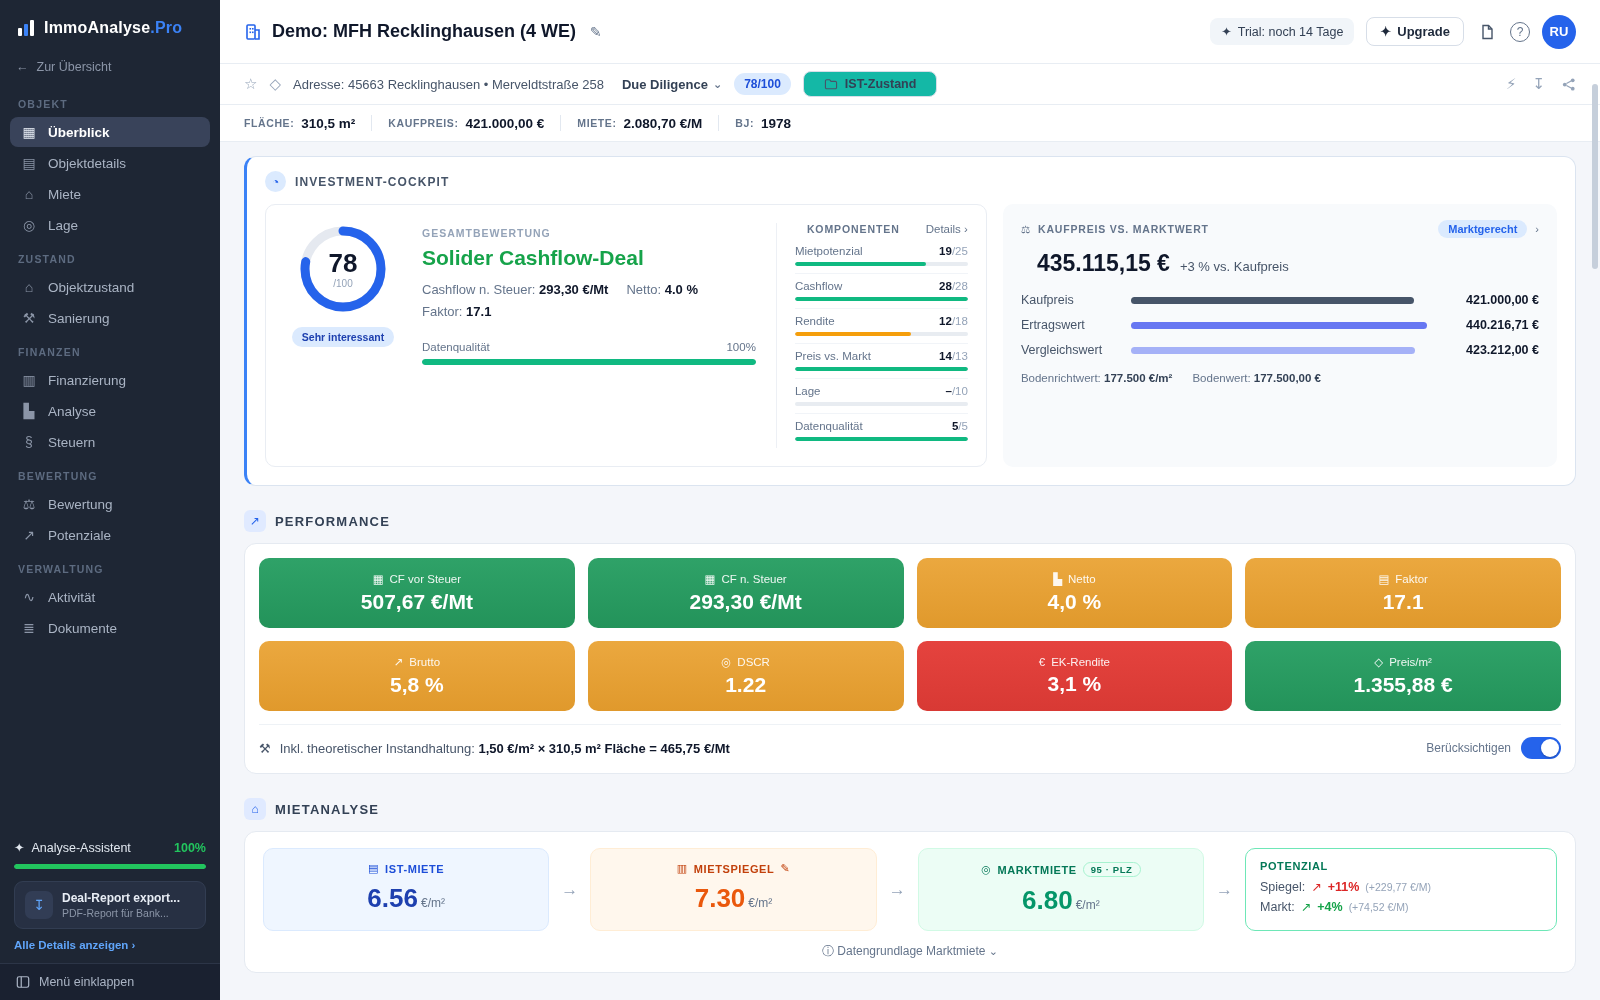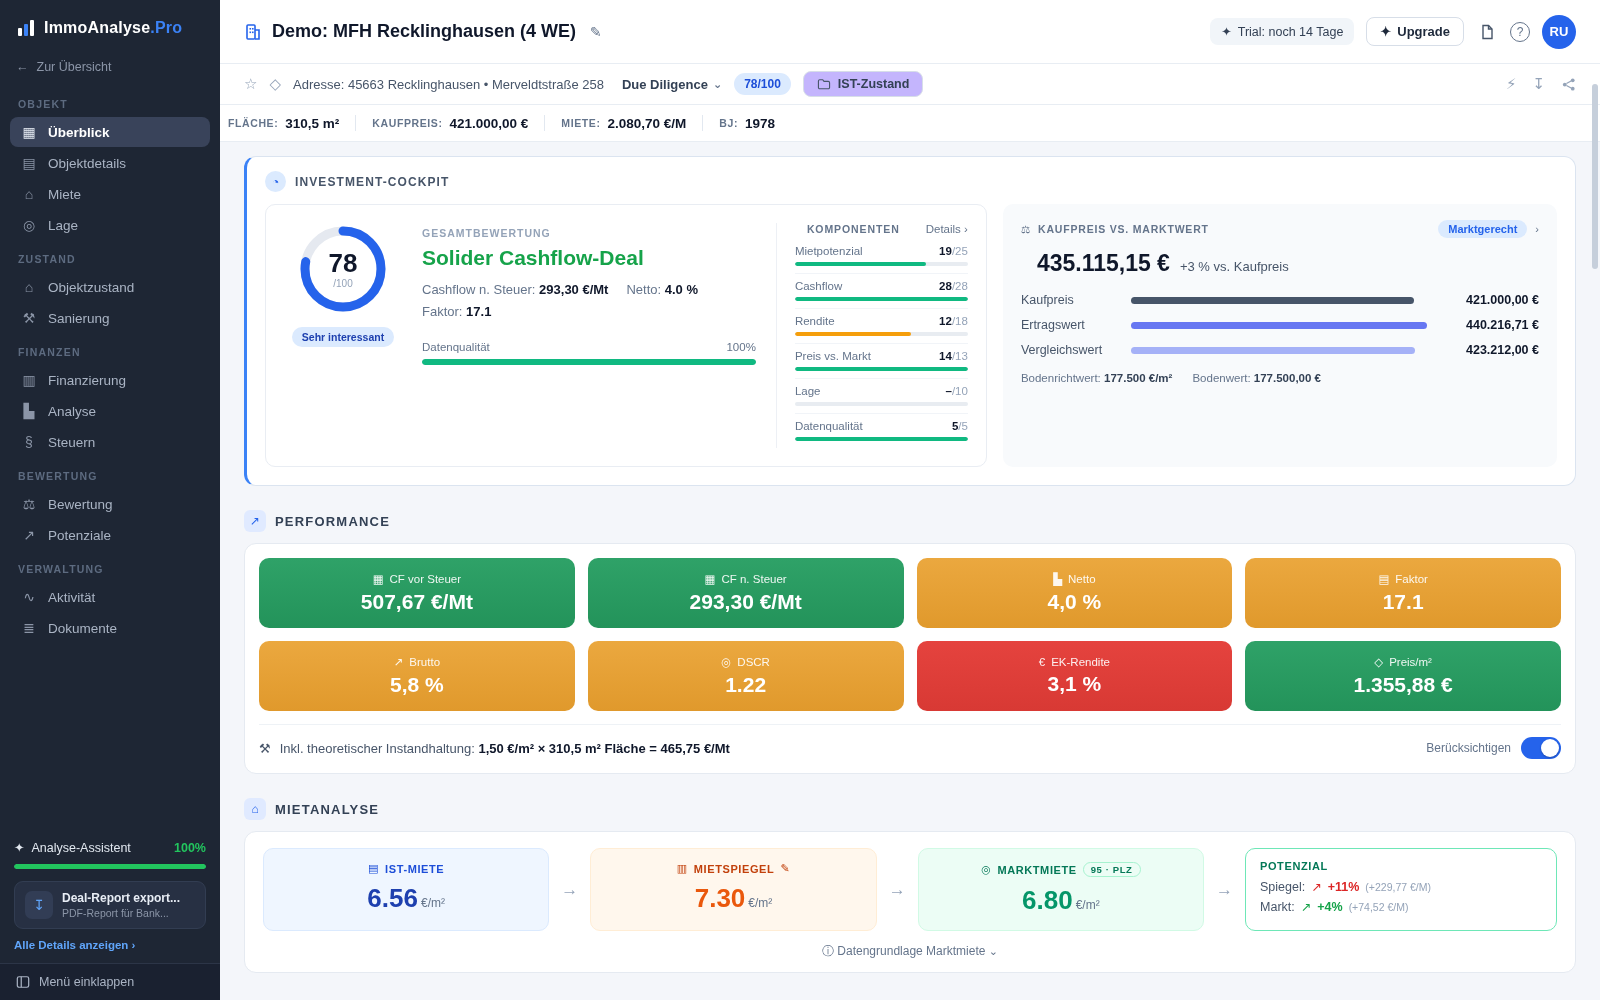--- a/index.html
+++ b/index.html
@@ -46,24 +46,24 @@
   .help-ico { width:20px; height:20px; border-radius:50%; border:1.5px solid #64748b; color:#64748b; font-size:12px; display:flex; align-items:center; justify-content:center; cursor:pointer; }
   .avatar { width:34px; height:34px; border-radius:50%; background:#2563eb; color:#fff; font-size:13px; font-weight:bold; display:flex; align-items:center; justify-content:center; cursor:pointer; }
 
   .toolbar { height:41px; background:#fff; border-bottom:1px solid #e8edf3; display:flex; align-items:center; justify-content:space-between; padding:0 24px; }
   .toolbar-left { display:flex; align-items:center; gap:12px; }
   .tb-ico { color:#94a3b8; font-size:15px; cursor:pointer; }
   .address { font-size:13px; color:#475569; }
   .phase-select { display:flex; align-items:center; gap:5px; font-size:13px; color:#334155; font-weight:bold; cursor:pointer; margin-left:6px; }
   .chev { color:#64748b; font-size:11px; }
   .score-pill { background:#dbeafe; color:#1d4ed8; font-size:12px; font-weight:bold; border-radius:999px; padding:4px 10px; }
-  .state-btn { border:1px solid #d7dee8; border-radius:8px; padding:5px 13px; font-size:12.5px; font-weight:bold; color:#334155; display:flex; align-items:center; gap:7px; cursor:pointer; background:#c4b5fd; }
+  .state-btn { border:1px solid #d7dee8; border-radius:8px; padding:5px 20px; font-size:12.5px; font-weight:bold; color:#334155; display:flex; align-items:center; gap:7px; cursor:pointer; background:#14b8a6; }
   .toolbar-right { display:flex; align-items:center; gap:16px; }
 
-  .statsbar { height:37px; background:#fff; border-bottom:1px solid #e8edf3; display:flex; align-items:center; padding:0 8px; gap:16px; }
+  .statsbar { height:37px; background:#fff; border-bottom:1px solid #e8edf3; display:flex; align-items:center; padding:0 24px; gap:16px; }
   .stat { display:flex; align-items:center; gap:7px; }
   .stat-label { font-size:10.5px; font-weight:bold; letter-spacing:.6px; color:#64748b; }
   .stat-value { font-size:13.5px; font-weight:bold; color:#0f172a; }
   .stat-div { width:1px; height:16px; background:#e2e8f0; }
 
   .content { flex:1; overflow:hidden; padding:14px 24px 20px; background:#f4f6fa; }
 
   
   .cockpit { background:#fff; border:1px solid #dbe4f0; border-left:3px solid #3b82f6; border-radius:12px; padding:14px 18px 18px; }
   .sec-head { display:flex; align-items:center; gap:9px; margin-bottom:12px; }

